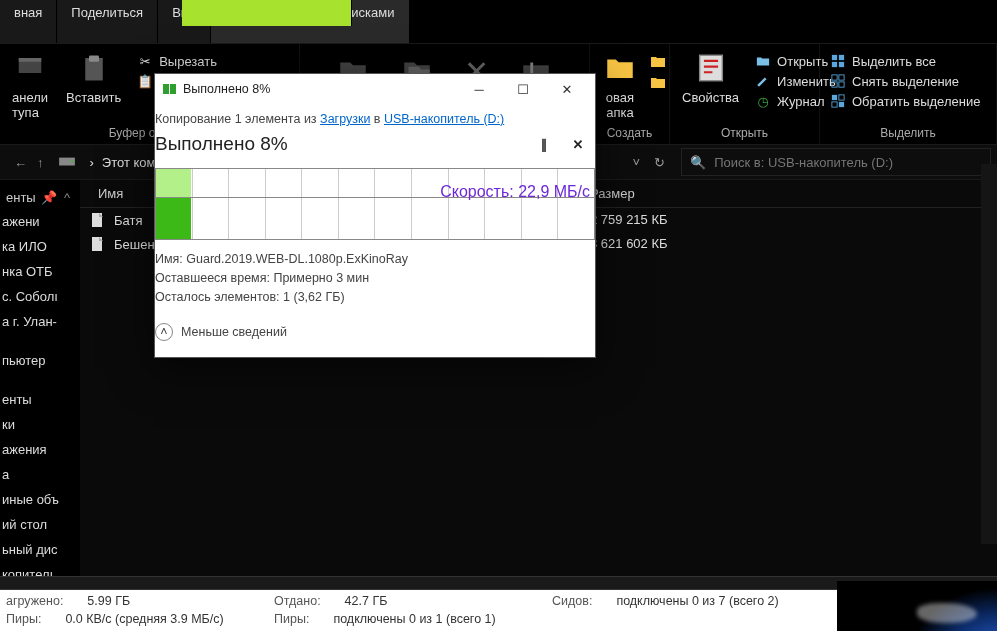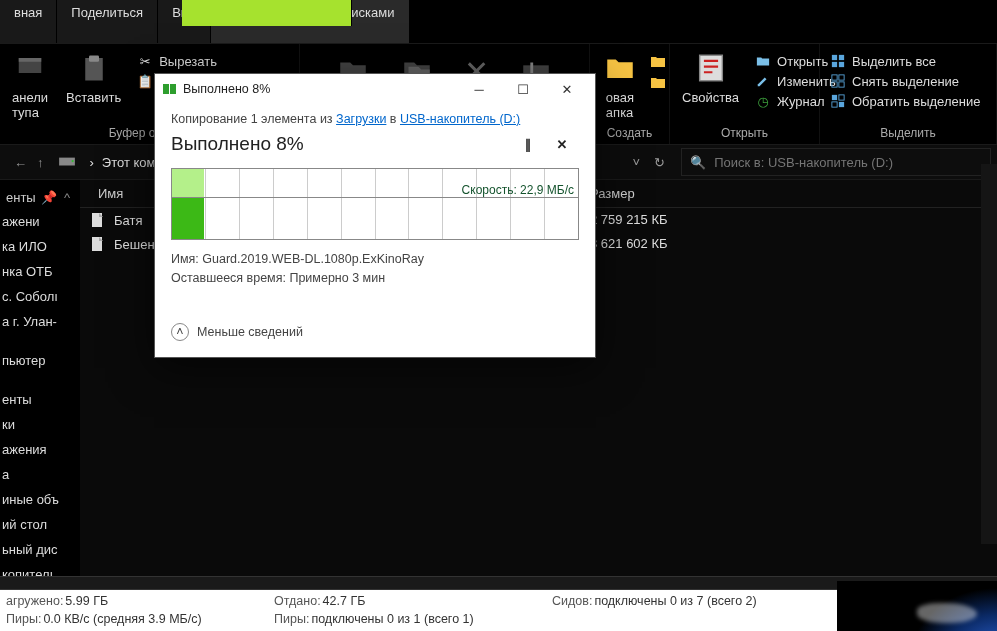--- a/index.html
+++ b/index.html
@@ -47,41 +47,41 @@
   .file-row .name { display:flex; align-items:center; gap:8px; padding-left:10px; width:500px;}
   .file-row .size { flex:1; padding-left:10px;}
   .file-ico { width:16px; height:16px; }
 
   
   .dialog { position:absolute; left:154px; top:73px; width:442px; height:285px; background:#fff; color:#222; box-shadow:0 10px 40px rgba(0,0,0,.6); border:1px solid #555; display:flex; flex-direction:column;}
   .dlg-title { display:flex; align-items:center; height:30px; padding:0 6px; }
   .dlg-title .tic { width:16px; height:16px; margin-right:6px; display:flex; align-items:center; justify-content:center;}
   .dlg-title .ttxt { flex:1; font-size:12.5px;}
   .win-btn { width:44px; height:28px; display:flex; align-items:center; justify-content:center; cursor:pointer; color:#333;}
-  .dlg-body { padding:8px 16px 16px; flex:1; display:flex; flex-direction:column;}
+  .dlg-body { padding:8px 0 16px; flex:1; display:flex; flex-direction:column;}
   .copy-line { font-size:12.5px; color:#444;}
   .copy-line a { color:#0066cc; text-decoration:underline; cursor:pointer;}
   .status-row { display:flex; align-items:center; margin-top:4px;}
   .status-row .big { font-size:19px; flex:1;}
   .ctl-btn { width:34px; height:28px; display:flex; align-items:center; justify-content:center; cursor:pointer;}
   .graph { margin-top:10px; position:relative; height:72px; border:1px solid #888; background:#fff;}
   .graph .filled { position:absolute; left:0; top:0; bottom:0; width:8%; background:linear-gradient(to bottom, #b4f08a 0, #b4f08a 40%, #3cb916 40%, #3cb916 100%);}
   .graph .grid { position:absolute; inset:0; display:flex;}
   .graph .gcol { flex:1; border-right:1px solid #ccc;}
   .graph .midline { position:absolute; left:0; right:0; top:40%; border-top:1px solid #888;}
-  .speed { position:absolute; right:4px; top:20%; font-size:12px; color:#14532d;}
+  .speed { position:absolute; right:4px; top:20%; font-size:16px; color:#6d28d9;}
   .details { margin-top:10px; font-size:12.5px; color:#444; line-height:1.5;}
   .fewer { margin-top:auto; padding-top:8px; display:flex; align-items:center; gap:8px; cursor:pointer; color:#444; font-size:12.5px;}
   .chev { width:18px; height:18px; border:1px solid #888; border-radius:50%; display:flex; align-items:center; justify-content:center;}
 
   
   .bottom { position:absolute; left:0; right:0; bottom:0; background:#fff; color:#333; height:55px; font-size:12.5px;}
   .bottom .bar { height:14px; background:#1a1a1a; border-top:1px solid #333; border-bottom:1px solid #333;}
   .bottom .row { display:flex; padding:4px 6px 0; gap:28px; }
-  .bottom .cell { display:flex; gap:2px;}
+  .bottom .cell { display:flex; gap:24px;}
   .bottom .lab { color:#555;}
   .earth { position:absolute; right:0; bottom:0; width:160px; height:50px; background:radial-gradient(ellipse 120px 90px at 100% 140%, #2a5fce 0%, #0b2a66 40%, #000 70%);}
   .earth::after{content:""; position:absolute; right:20px; bottom:8px; width:60px; height:20px; background:#fff; opacity:.4; border-radius:40% 60% 50% 50%; filter:blur(2px);}
   .scrollbar-ind { position:absolute; right:0; top:164px; width:16px; height:380px; background:#151515;}
 </style>
 </head>
 <body>
 
 <div class="tabs">
   <div class="tab">вная</div>
@@ -146,21 +146,21 @@
   </div>
 
   <div class="ribbon-group" style="width:80px;">
     <div class="body">
       <div class="big-btn">
         <span class="ico">
             <svg width="34" height="34" viewBox="0 0 24 24">
               <path class="folder-ico" d="M3 6h6l2 2h10v11H3z"></path>
             </svg>
           </span>
-        <span style="white-space:pre; ">овая
+        <span style="white-space:pre; text-align:center;">овая
 апка</span>
       </div>
       <div class="small-stack" style="padding-top:6px;">
         <span class="sic"><svg width="16" height="16" viewBox="0 0 16 16">
               <path fill="#f6c343" d="M1 3h5l1 1h8v9H1z"></path>
             </svg></span>
         <span class="sic"><svg width="16" height="16" viewBox="0 0 16 16">
               <path fill="#f6c343" d="M1 3h5l1 1h8v9H1z"></path>
             </svg></span>
       </div>
@@ -369,20 +369,21 @@
           <div class="gcol"></div>
           <div class="gcol"></div>
           <div class="gcol" style="border:none;"></div>
         </div>
       <div class="midline"></div>
       <div class="speed"><span>Скорость: </span><span>22,9 МБ/с</span></div>
     </div>
     <div class="details">
       <div><span>Имя:  </span><span>Guard.2019.WEB-DL.1080p.ExKinoRay</span></div>
       <div><span>Оставшееся время:  </span><span>Примерно 3 мин</span></div>
+      <div><span>Осталось элементов:  </span><span>1 (3,62 ГБ)</span></div>
     </div>
     <div class="fewer">
       <span class="chev">˄</span>
       <span>Меньше сведений</span>
     </div>
   </div>
 </div>
 
 <div class="bottom">
   <div class="bar"></div>

